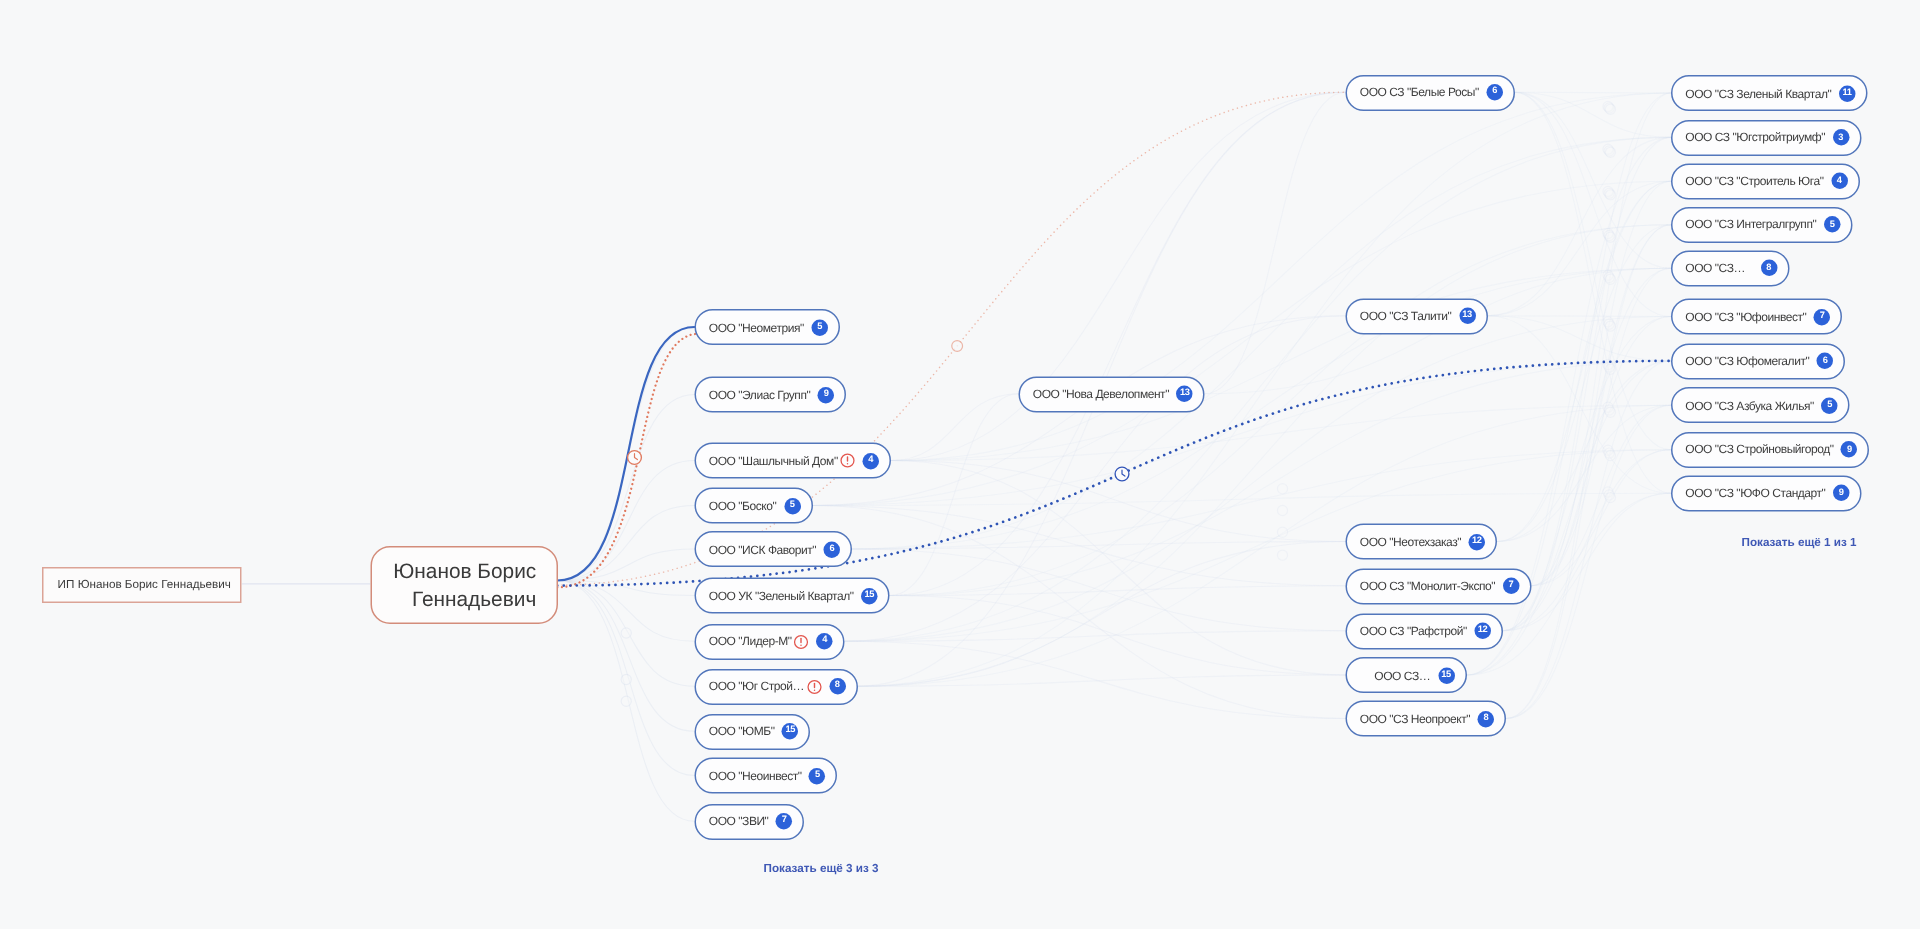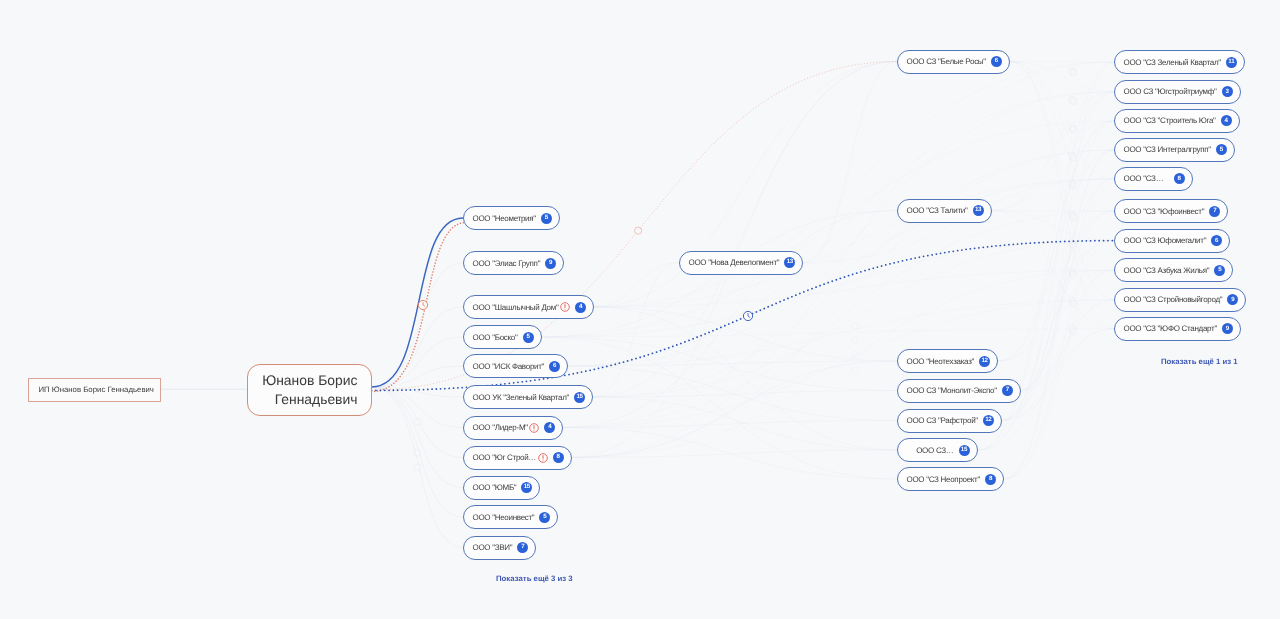--- a/index.html
+++ b/index.html
@@ -231,21 +231,21 @@
         <span class="badge">15</span>
       </div>
       <div class="node" style="left: 463px; top: 505px;">
         <span class="lbl">ООО "Неоинвест"</span>
         <span class="badge">5</span>
       </div>
       <div class="node" style="left: 463px; top: 535.5px;">
         <span class="lbl">ООО "ЗВИ"</span>
         <span class="badge">7</span>
       </div>
-      <div class="more-link" style="left: 456px; top: 573.5px;">Показать ещё 3 из 3</div>
+      <div class="more-link" style="left: 469px; top: 573.5px;">Показать ещё 3 из 3</div>
       <div class="node" style="left: 679px; top: 250.5px;">
         <span class="lbl">ООО "Нова Девелопмент"</span>
         <span class="badge">13</span>
       </div>
       <div class="node" style="left: 897px; top: 49.5px;">
         <span class="lbl">ООО СЗ "Белые Росы"</span>
         <span class="badge">6</span>
       </div>
       <div class="node" style="left: 897px; top: 198.5px;">
         <span class="lbl">ООО "СЗ Талити"</span>

